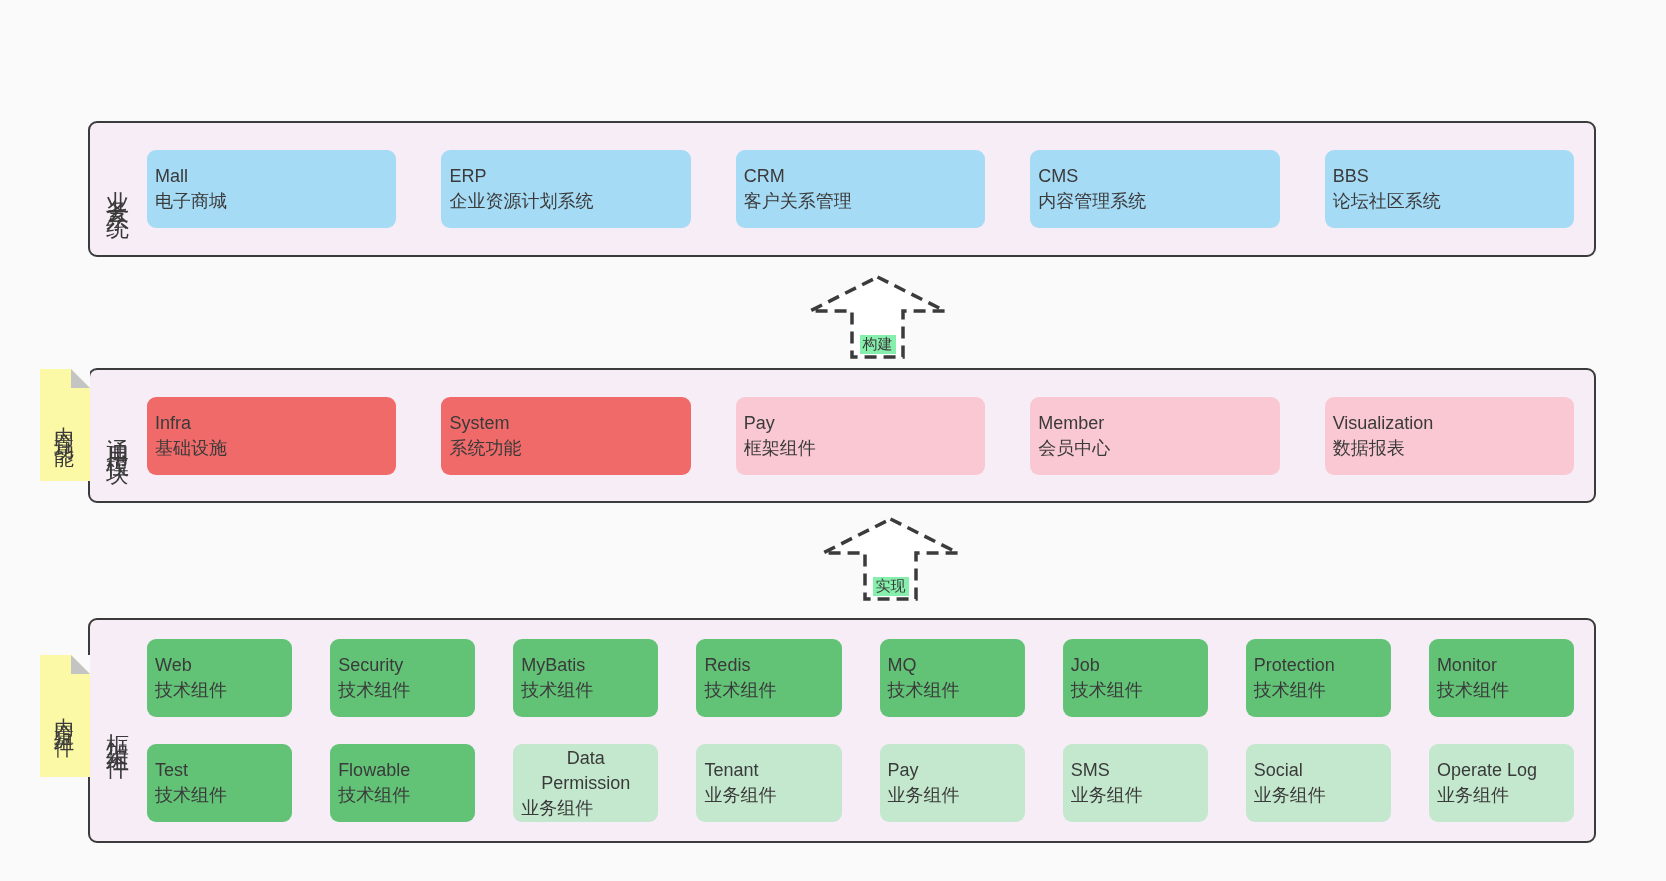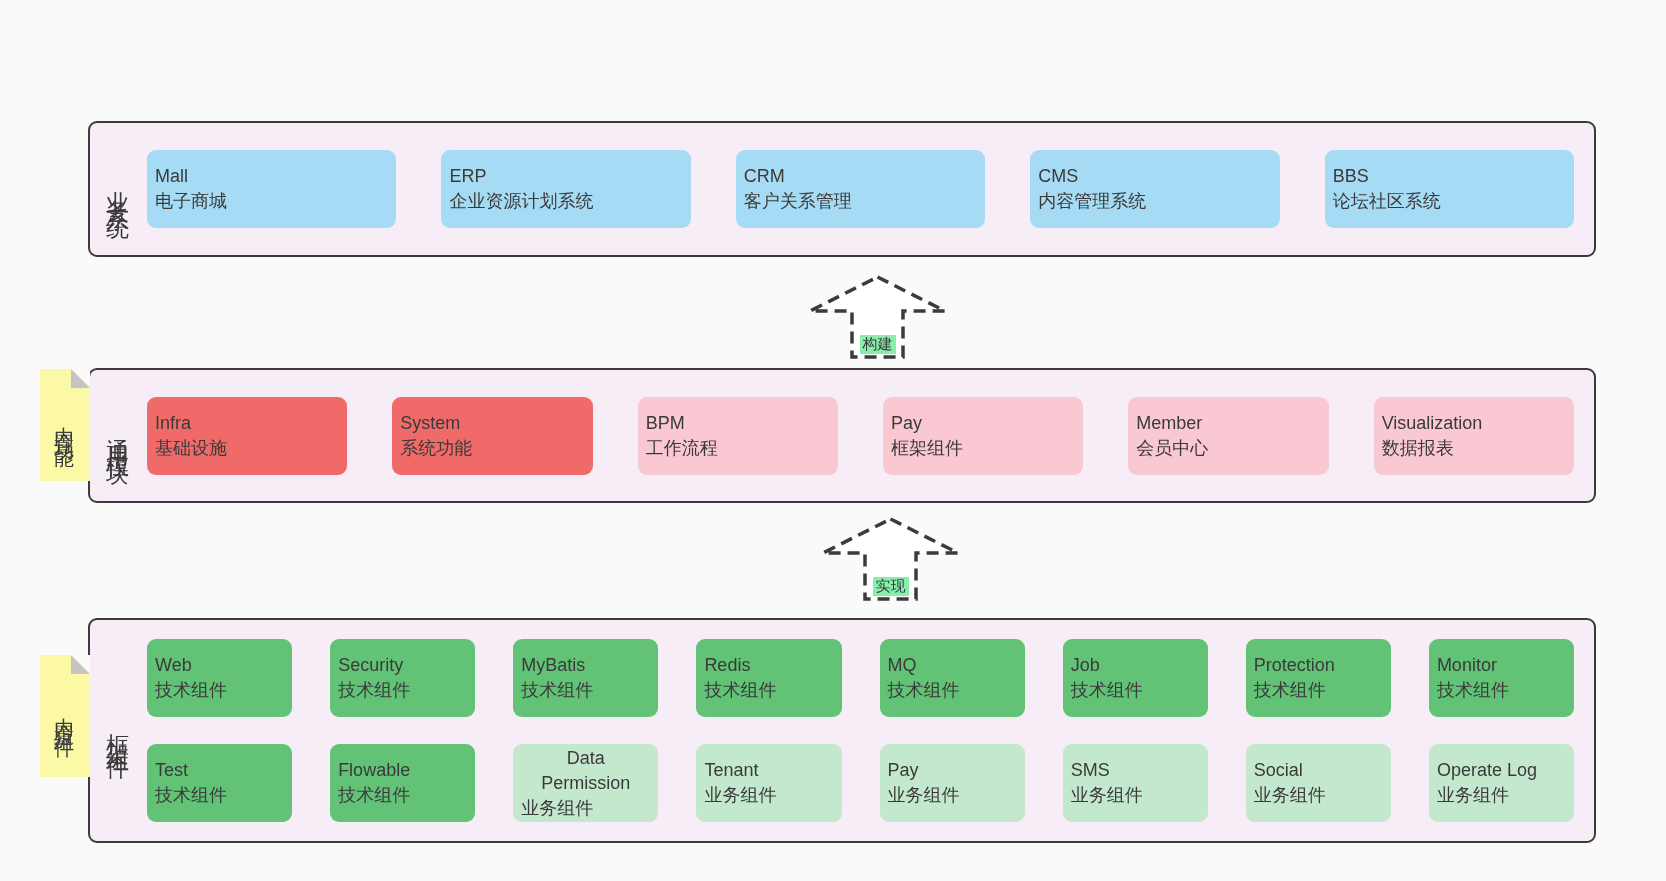--- a/index.html
+++ b/index.html
@@ -105,24 +105,20 @@
   <div class="boxes">
     <div class="box red">
       <span>Infra</span>
       <span>基础设施</span>
     </div>
     <div class="box red">
       <span>System</span>
       <span>系统功能</span>
     </div>
     <div class="box pink">
-      <span>BPM</span>
-      <span>工作流程</span>
-    </div>
-    <div class="box pink">
       <span>Pay</span>
       <span>框架组件</span>
     </div>
     <div class="box pink">
       <span>Member</span>
       <span>会员中心</span>
     </div>
     <div class="box pink">
       <span>Visualization</span>
       <span>数据报表</span>

